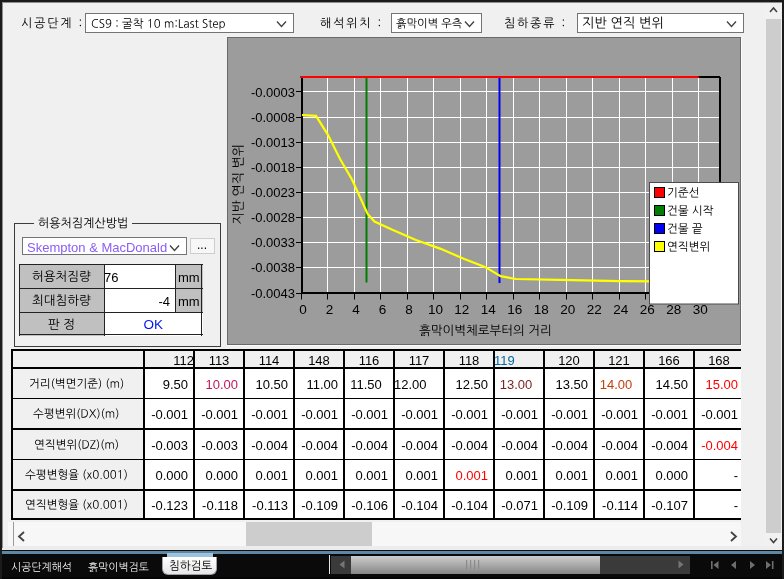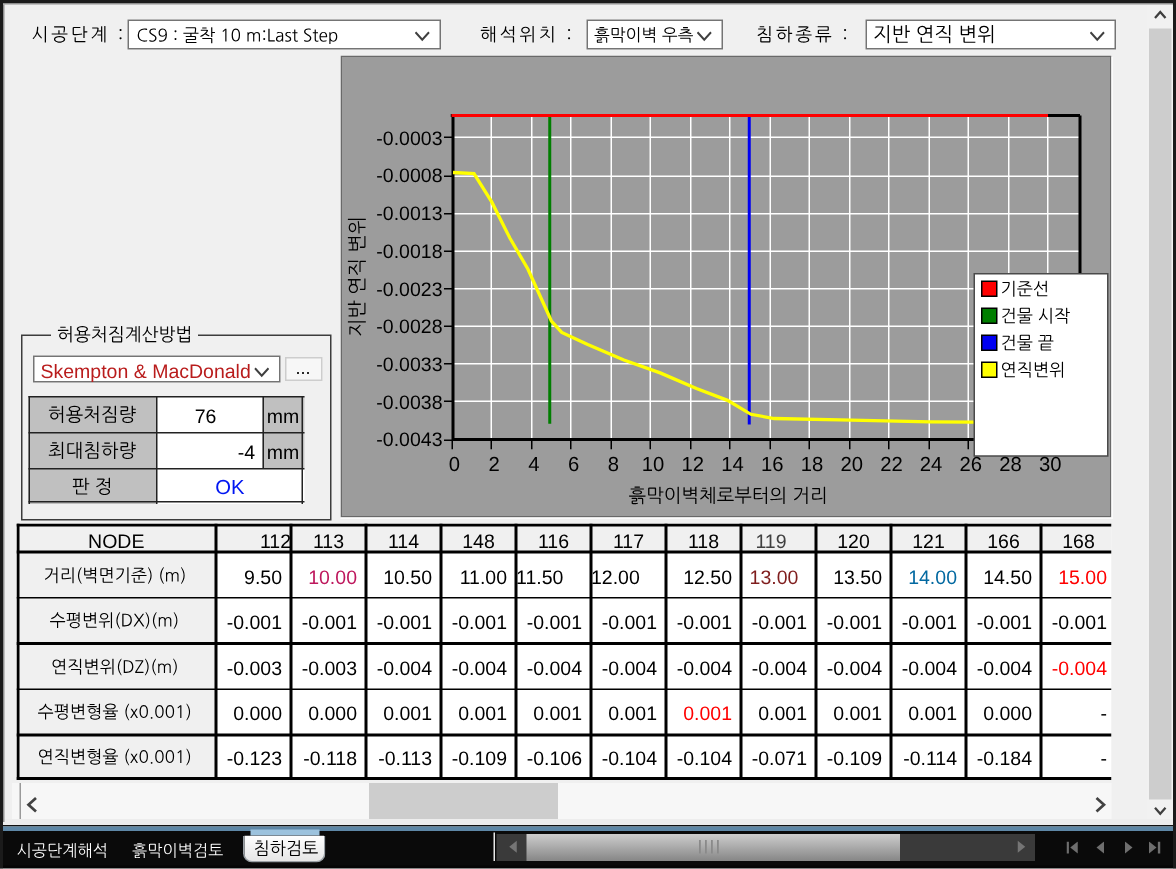--- a/index.html
+++ b/index.html
@@ -196,21 +196,21 @@
       <path transform="translate(3760,0)" d="M459 669Q457 645 454 622Q450 600 445 577H595V795Q595 809 609 809H647Q661 809 661 795V-44Q661 -58 647 -58H609Q595 -58 595 -44V289H404Q391 289 391 301V336Q391 348 404 348H595V518H428Q355 293 114 133Q101 124 94 134L72 165Q67 171 69 177Q71 183 76 186Q143 228 198 280Q252 331 292 390Q332 448 356 512Q380 577 386 645Q388 670 382 678Q376 685 356 685H113Q101 685 101 697V733Q101 738 105 742Q109 745 114 745H380Q425 745 444 726Q462 707 459 669ZM838 -82Q838 -96 824 -96H786Q772 -96 772 -82V812Q772 826 786 826H824Q838 826 838 812Z"></path>
       <path transform="translate(4700,0)" d="M362 780Q362 741 358 704Q353 667 345 632Q357 591 380 550Q402 510 432 474Q463 437 499 408Q535 378 573 360Q579 357 578 352Q578 347 576 342L556 309Q553 304 549 302Q545 300 536 305Q507 319 476 345Q444 371 414 402Q383 434 357 470Q331 505 314 538Q280 457 224 390Q169 324 94 275Q89 272 83 271Q77 270 73 275L48 308Q45 312 47 318Q49 324 54 327Q108 360 152 409Q197 458 228 517Q260 576 276 644Q293 711 292 781Q292 797 304 797L351 794Q362 794 362 780ZM770 174Q770 160 756 160H715Q701 160 701 174V812Q701 826 715 826H756Q770 826 770 812V530H908Q914 530 918 526Q923 523 923 517V483Q923 478 918 474Q914 470 908 470H770ZM815 -66Q815 -72 810 -75Q805 -78 800 -78H285Q238 -78 224 -60Q209 -43 209 -2V194Q209 208 223 208H264Q278 208 278 194V3Q278 -11 282 -14Q287 -18 301 -18H800Q805 -18 810 -22Q815 -25 815 -30Z"></path>
       <path transform="translate(5640,0)" d="M782 83Q782 40 759 6Q736 -28 696 -52Q657 -75 604 -88Q552 -100 492 -100Q427 -100 374 -88Q321 -75 283 -52Q245 -28 224 6Q203 40 203 83Q203 125 224 158Q245 192 283 216Q321 239 374 252Q427 264 492 264Q552 264 604 252Q657 239 696 216Q736 193 759 160Q782 126 782 83ZM181 352Q157 352 142 355Q128 358 120 366Q112 375 109 388Q106 402 106 423V783Q106 788 110 792Q114 795 119 795H162Q167 795 170 791Q174 787 174 783V627H466V782Q466 787 470 791Q473 795 478 795H521Q526 795 530 792Q534 788 534 783V416Q534 378 518 365Q502 352 458 352ZM711 80Q711 110 693 133Q675 156 644 172Q614 187 574 196Q534 204 491 204Q443 204 403 196Q363 187 334 172Q306 156 290 133Q274 110 274 80Q274 51 290 28Q306 6 334 -9Q363 -24 403 -32Q443 -40 491 -40Q534 -40 574 -32Q614 -24 644 -9Q675 6 693 28Q711 51 711 80ZM770 283Q770 269 756 269H715Q701 269 701 283V812Q701 826 715 826H756Q770 826 770 812V571H908Q914 571 918 567Q923 563 923 557V524Q923 519 918 515Q914 511 908 511H770ZM174 568V435Q174 420 179 416Q184 411 198 411H442Q456 411 461 416Q466 420 466 435V568Z"></path>
       <path transform="translate(6580,0)" d="M186 372Q162 372 148 375Q133 378 125 386Q117 395 114 408Q111 422 111 443V791Q111 796 115 800Q119 803 124 803H167Q172 803 176 799Q179 795 179 791V641H470V790Q470 795 474 799Q477 803 482 803H525Q530 803 534 800Q538 796 538 791V609H736V812Q736 826 750 826H791Q805 826 805 812V352Q805 338 791 338H750Q736 338 736 352V549H538V436Q538 398 522 385Q506 372 462 372ZM309 -88Q285 -88 270 -85Q256 -82 248 -74Q240 -65 237 -52Q234 -38 234 -17V270Q234 275 238 278Q242 281 247 281H291Q296 281 300 278Q303 274 303 270V164H736V268Q736 273 740 277Q743 281 748 281H792Q797 281 801 278Q805 274 805 269V-24Q805 -62 789 -75Q773 -88 729 -88ZM303 104V-4Q303 -19 308 -24Q313 -28 327 -28H712Q726 -28 731 -24Q736 -19 736 -4V104ZM179 582V455Q179 440 184 436Q189 431 203 431H446Q460 431 465 436Q470 440 470 455V582Z"></path>
     </g>
   </svg>
 <div style="position:absolute;left:21.5px;top:237px;width:165px;height:18px;background:#fff;border:1px solid #747474;box-sizing:border-box"></div>
 <svg style="position:absolute;left:168.5px;top:244px" width="12" height="9">
     <path d="M1 1.5 L5.5 6.5 L10 1.5" stroke="#404040" stroke-width="1.3" fill="none"></path>
   </svg>
-<div style="position:absolute;left:27px;top:240px;width:155px;white-space:nowrap;font:13px 'Liberation Sans',sans-serif;color:#b91c1c">Skempton &amp; MacDonald</div>
+<div style="position:absolute;left:27px;top:240px;width:155px;white-space:nowrap;font:13px 'Liberation Sans',sans-serif;color:#8b5cf6">Skempton &amp; MacDonald</div>
 <div style="position:absolute;left:189.5px;top:237.5px;width:25px;height:16.5px;background:#f7f7f7;border:1px solid #cdcdcd;box-sizing:border-box;font:12px 'Liberation Sans',sans-serif;text-align:center;line-height:13px">...</div>
 <div style="position:absolute;left:19px;top:264px;width:85px;height:71.5px;background:#c0c0c0"></div>
 <div style="position:absolute;left:104px;top:264px;width:98.5px;height:71.5px;background:#fff"></div>
 <div style="position:absolute;left:175px;top:264px;width:27.5px;height:48px;background:#c0c0c0"></div>
 <div style="position:absolute;left:19px;top:264px;width:183.5px;height:1.2px;background:#222"></div>
 <div style="position:absolute;left:19px;top:334.3px;width:183.5px;height:1.2px;background:#222"></div>
 <div style="position:absolute;left:19px;top:264px;width:1.2px;height:71.5px;background:#222"></div>
 <div style="position:absolute;left:201.3px;top:264px;width:1.2px;height:71.5px;background:#222"></div>
 <div style="position:absolute;left:19px;top:288px;width:183.5px;height:1.2px;background:#222"></div>
 <div style="position:absolute;left:19px;top:312px;width:183.5px;height:1.2px;background:#222"></div>
@@ -233,21 +233,21 @@
       <path transform="translate(2820,0)" d="M554 285Q554 244 538 209Q521 174 492 148Q463 121 423 106Q383 91 337 91Q290 91 250 106Q211 121 182 147Q153 173 136 208Q120 244 120 285Q120 327 136 362Q153 398 182 424Q211 450 250 465Q290 480 337 480Q383 480 423 464Q463 449 492 423Q521 397 538 361Q554 325 554 285ZM770 -82Q770 -96 756 -96H715Q701 -96 701 -82V812Q701 826 715 826H756Q770 826 770 812V443H908Q914 443 918 440Q923 436 923 430V396Q923 391 918 387Q914 383 908 383H770ZM486 285Q486 314 475 339Q464 364 444 382Q424 401 396 412Q369 422 337 422Q305 422 278 412Q250 401 230 382Q210 364 198 339Q187 314 187 285Q187 256 198 232Q210 207 230 188Q250 170 278 160Q305 149 337 149Q369 149 396 160Q424 170 444 188Q464 206 475 231Q486 256 486 285ZM629 564Q629 551 614 551H62Q57 551 52 555Q48 559 48 565V597Q48 603 52 607Q57 611 62 611H614Q629 611 629 598ZM483 734Q483 720 468 720H194Q189 720 184 724Q180 727 180 733V767Q180 773 184 777Q188 781 193 781H468Q483 781 483 767Z"></path>
       <path transform="translate(3760,0)" d="M782 68Q782 27 759 -4Q736 -36 696 -57Q656 -78 604 -89Q551 -100 491 -100Q426 -100 372 -89Q319 -78 281 -57Q243 -36 222 -4Q201 27 201 68Q201 109 222 140Q243 171 281 192Q319 213 372 224Q426 234 491 234Q551 234 604 224Q656 213 696 192Q736 171 759 140Q782 109 782 68ZM180 326Q135 326 120 344Q104 361 104 403V521Q104 563 122 578Q139 592 184 592H425Q439 592 443 596Q447 600 447 615V705Q447 720 444 724Q440 728 426 728H120Q108 728 108 741V776Q108 788 120 788H437Q461 788 476 784Q491 781 500 773Q509 765 512 750Q516 736 516 715V603Q516 561 498 546Q481 532 436 532H194Q180 532 176 528Q173 524 173 509V408Q173 385 195 385Q313 385 414 394Q516 403 617 420Q627 422 630 420Q634 418 636 410L642 378Q644 369 640 366Q637 363 628 361Q537 344 421 334Q305 325 180 326ZM711 65Q711 94 693 115Q675 136 644 149Q613 162 573 168Q533 174 490 174Q442 174 402 168Q361 162 332 149Q304 136 288 115Q272 94 272 65Q272 38 288 18Q304 -2 332 -15Q361 -28 402 -34Q442 -40 490 -40Q533 -40 573 -34Q613 -28 644 -15Q675 -2 693 18Q711 38 711 65ZM770 269Q770 255 756 255H715Q701 255 701 269V812Q701 826 715 826H756Q770 826 770 812V662H908Q914 662 918 658Q923 655 923 649V616Q923 611 918 607Q914 603 908 603H770V483H908Q914 483 918 480Q923 476 923 470V437Q923 432 918 428Q914 424 908 424H770Z"></path>
     </g>
   </svg>
 <svg style="position:absolute;left:48px;top:314.5px;" width="30" height="18" fill="#000">
     <g transform="translate(0,13.75) scale(0.0125,-0.0125)">
       <path transform="translate(0,0)" d="M615 410Q624 412 627 410Q630 409 632 402L638 369Q639 363 637 360Q635 357 625 355Q597 350 562 346Q528 341 491 336Q454 332 416 329Q377 326 341 324Q313 322 276 321Q240 320 201 320Q162 319 124 319Q87 319 58 320Q52 320 48 324Q43 328 43 333V365Q43 371 48 374Q52 378 58 378Q81 378 110 378Q140 377 173 378V705H65Q60 705 56 709Q51 713 51 719V750Q51 756 56 760Q60 764 65 764H567Q582 764 582 751V718Q582 705 567 705H487V393Q522 396 554 400Q586 405 615 410ZM339 382Q359 383 379 384Q399 385 419 387V705H241V379Q267 379 292 380Q318 380 339 382ZM770 164Q770 150 756 150H715Q701 150 701 164V812Q701 826 715 826H756Q770 826 770 812V533H908Q914 533 918 530Q923 526 923 520V486Q923 481 918 477Q914 473 908 473H770ZM815 -66Q815 -72 810 -75Q805 -78 800 -78H289Q242 -78 228 -60Q213 -42 213 -1V182Q213 196 227 196H268Q282 196 282 182V3Q282 -11 286 -14Q291 -18 305 -18H800Q805 -18 810 -22Q815 -25 815 -30Z"></path>
       <path transform="translate(1220,0)" d="M809 83Q809 40 786 6Q763 -28 724 -52Q684 -75 632 -88Q579 -100 519 -100Q454 -100 401 -88Q348 -75 310 -52Q272 -28 251 6Q230 40 230 83Q230 125 251 158Q272 192 310 216Q348 239 401 252Q454 264 519 264Q579 264 632 252Q684 239 724 216Q763 193 786 160Q809 126 809 83ZM738 80Q738 110 720 133Q702 156 672 172Q641 187 601 196Q561 204 518 204Q470 204 430 196Q390 187 362 172Q333 156 317 133Q301 110 301 80Q301 51 317 28Q333 6 362 -9Q390 -24 430 -32Q470 -40 518 -40Q561 -40 601 -32Q641 -24 672 -9Q702 6 720 28Q738 51 738 80ZM517 695Q503 654 478 614Q452 574 417 535Q451 499 501 466Q551 434 610 409Q618 406 619 400Q620 395 617 390L597 354Q594 349 588 348Q582 348 577 350Q555 360 530 374Q504 388 477 406Q450 424 424 445Q397 466 374 489Q317 433 248 387Q180 341 110 310Q105 308 100 307Q95 306 92 311L72 346Q69 351 72 356Q74 362 79 364Q208 426 299 506Q390 586 441 691Q448 705 443 711Q438 717 424 717H131Q119 717 119 730V765Q119 777 131 777H451Q503 777 518 758Q533 740 517 695ZM736 594V812Q736 826 750 826H791Q805 826 805 812V286Q805 272 791 272H750Q736 272 736 286V534H551Q538 534 538 546V582Q538 594 551 594Z"></path>
     </g>
   </svg>
-<div style="position:absolute;left:104px;top:269.5px;width:66px;text-align:center;font:13px 'Liberation Sans',sans-serif">76</div>
+<div style="position:absolute;left:104px;top:269.5px;width:66px;text-align:left;font:13px 'Liberation Sans',sans-serif">76</div>
 <div style="position:absolute;left:175px;top:269.5px;width:27.5px;text-align:center;font:13px 'Liberation Sans',sans-serif">mm</div>
 <div style="position:absolute;left:104px;top:293.5px;width:66px;text-align:right;font:13px 'Liberation Sans',sans-serif">-4</div>
 <div style="position:absolute;left:175px;top:293.5px;width:27.5px;text-align:center;font:13px 'Liberation Sans',sans-serif">mm</div>
 <div style="position:absolute;left:104px;top:316.5px;width:98.5px;text-align:center;font:13.5px 'Liberation Sans',sans-serif;color:#0016f2">OK</div>
 <div style="position:absolute;left:11px;top:349px;width:730px;height:171px;overflow:hidden">
     <div style="position:absolute;left:0px;top:0px;width:730px;height:171px;background:#fff"></div>
     <div style="position:absolute;left:0px;top:0px;width:730px;height:19px;background:#f0f0f0"></div>
     <div style="position:absolute;left:0px;top:0px;width:133px;height:171px;background:#f0f0f0"></div>
     <div style="position:absolute;left:0px;top:18.25px;width:730px;height:1.5px;background:#000"></div>
     <div style="position:absolute;left:0px;top:48.75px;width:730px;height:1.5px;background:#000"></div>
@@ -262,43 +262,42 @@
     <div style="position:absolute;left:382.25px;top:0px;width:1.5px;height:171px;background:#000"></div>
     <div style="position:absolute;left:432.25px;top:0px;width:1.5px;height:171px;background:#000"></div>
     <div style="position:absolute;left:482.25px;top:0px;width:1.5px;height:171px;background:#000"></div>
     <div style="position:absolute;left:532.25px;top:0px;width:1.5px;height:171px;background:#000"></div>
     <div style="position:absolute;left:582.25px;top:0px;width:1.5px;height:171px;background:#000"></div>
     <div style="position:absolute;left:632.25px;top:0px;width:1.5px;height:171px;background:#000"></div>
     <div style="position:absolute;left:682.25px;top:0px;width:1.5px;height:171px;background:#000"></div>
     <div style="position:absolute;left:0px;top:0px;width:730px;height:2px;background:#000"></div>
     <div style="position:absolute;left:0px;top:168.5px;width:730px;height:2px;background:#000"></div>
     <div style="position:absolute;left:0px;top:0px;width:2px;height:171px;background:#000"></div>
-    <div style="position:absolute;left:0px;top:3.5px;width:133px;text-align:center;font:13px 'Liberation Sans',sans-serif;">NODE</div>
     <div style="position:absolute;left:133px;top:3.5px;width:50px;text-align:right;font:13px 'Liberation Sans',sans-serif;color:#000">112</div>
     <div style="position:absolute;left:183px;top:3.5px;width:50px;text-align:center;font:13px 'Liberation Sans',sans-serif;color:#000">113</div>
     <div style="position:absolute;left:233px;top:3.5px;width:50px;text-align:center;font:13px 'Liberation Sans',sans-serif;color:#000">114</div>
     <div style="position:absolute;left:283px;top:3.5px;width:50px;text-align:center;font:13px 'Liberation Sans',sans-serif;color:#000">148</div>
     <div style="position:absolute;left:333px;top:3.5px;width:50px;text-align:center;font:13px 'Liberation Sans',sans-serif;color:#000">116</div>
     <div style="position:absolute;left:383px;top:3.5px;width:50px;text-align:center;font:13px 'Liberation Sans',sans-serif;color:#000">117</div>
     <div style="position:absolute;left:433px;top:3.5px;width:50px;text-align:center;font:13px 'Liberation Sans',sans-serif;color:#000">118</div>
-    <div style="position:absolute;left:483px;top:3.5px;width:40px;text-align:center;font:13px 'Liberation Sans',sans-serif;color:#404040">119</div>
+    <div style="position:absolute;left:483px;top:3.5px;width:40px;font:13px 'Liberation Sans',sans-serif;color:#0369a1">119</div>
     <div style="position:absolute;left:533px;top:3.5px;width:50px;text-align:center;font:13px 'Liberation Sans',sans-serif;color:#000">120</div>
     <div style="position:absolute;left:583px;top:3.5px;width:50px;text-align:center;font:13px 'Liberation Sans',sans-serif;color:#000">121</div>
     <div style="position:absolute;left:633px;top:3.5px;width:50px;text-align:center;font:13px 'Liberation Sans',sans-serif;color:#000">166</div>
     <div style="position:absolute;left:683px;top:3.5px;width:50px;text-align:center;font:13px 'Liberation Sans',sans-serif;color:#000">168</div>
     <div style="position:absolute;left:133px;top:27.75px;width:44px;text-align:right;font:13px 'Liberation Sans',sans-serif;color:#000">9.50</div>
     <div style="position:absolute;left:183px;top:27.75px;width:44px;text-align:right;font:13px 'Liberation Sans',sans-serif;color:#be185d">10.00</div>
     <div style="position:absolute;left:233px;top:27.75px;width:44px;text-align:right;font:13px 'Liberation Sans',sans-serif;color:#000">10.50</div>
     <div style="position:absolute;left:283px;top:27.75px;width:44px;text-align:right;font:13px 'Liberation Sans',sans-serif;color:#000">11.00</div>
-    <div style="position:absolute;left:333px;top:27.75px;width:44px;text-align:left;font:13px 'Liberation Sans',sans-serif;color:#000">11.50</div>
+    <div style="position:absolute;left:333px;top:27.75px;width:44px;text-align:center;font:13px 'Liberation Sans',sans-serif;color:#000">11.50</div>
     <div style="position:absolute;left:383px;top:27.75px;width:44px;text-align:left;font:13px 'Liberation Sans',sans-serif;color:#000">12.00</div>
     <div style="position:absolute;left:433px;top:27.75px;width:44px;text-align:right;font:13px 'Liberation Sans',sans-serif;color:#000">12.50</div>
     <div style="position:absolute;left:483px;top:27.75px;width:44px;text-align:center;font:13px 'Liberation Sans',sans-serif;color:#7f1d1d">13.00</div>
     <div style="position:absolute;left:533px;top:27.75px;width:44px;text-align:right;font:13px 'Liberation Sans',sans-serif;color:#000">13.50</div>
-    <div style="position:absolute;left:583px;top:27.75px;width:44px;text-align:right;font:13px 'Liberation Sans',sans-serif;color:#0369a1">14.00</div>
+    <div style="position:absolute;left:583px;top:27.75px;width:44px;text-align:center;font:13px 'Liberation Sans',sans-serif;color:#c2410c">14.00</div>
     <div style="position:absolute;left:633px;top:27.75px;width:44px;text-align:right;font:13px 'Liberation Sans',sans-serif;color:#000">14.50</div>
     <div style="position:absolute;left:683px;top:27.75px;width:44px;text-align:right;font:13px 'Liberation Sans',sans-serif;color:#f00">15.00</div>
     <div style="position:absolute;left:133px;top:58.25px;width:44px;text-align:right;font:13px 'Liberation Sans',sans-serif;color:#000">-0.001</div>
     <div style="position:absolute;left:183px;top:58.25px;width:44px;text-align:right;font:13px 'Liberation Sans',sans-serif;color:#000">-0.001</div>
     <div style="position:absolute;left:233px;top:58.25px;width:44px;text-align:right;font:13px 'Liberation Sans',sans-serif;color:#000">-0.001</div>
     <div style="position:absolute;left:283px;top:58.25px;width:44px;text-align:right;font:13px 'Liberation Sans',sans-serif;color:#000">-0.001</div>
     <div style="position:absolute;left:333px;top:58.25px;width:44px;text-align:right;font:13px 'Liberation Sans',sans-serif;color:#000">-0.001</div>
     <div style="position:absolute;left:383px;top:58.25px;width:44px;text-align:right;font:13px 'Liberation Sans',sans-serif;color:#000">-0.001</div>
     <div style="position:absolute;left:433px;top:58.25px;width:44px;text-align:right;font:13px 'Liberation Sans',sans-serif;color:#000">-0.001</div>
     <div style="position:absolute;left:483px;top:58.25px;width:44px;text-align:right;font:13px 'Liberation Sans',sans-serif;color:#000">-0.001</div>
@@ -333,21 +332,21 @@
     <div style="position:absolute;left:133px;top:149.25px;width:44px;text-align:right;font:13px 'Liberation Sans',sans-serif;color:#000">-0.123</div>
     <div style="position:absolute;left:183px;top:149.25px;width:44px;text-align:right;font:13px 'Liberation Sans',sans-serif;color:#000">-0.118</div>
     <div style="position:absolute;left:233px;top:149.25px;width:44px;text-align:right;font:13px 'Liberation Sans',sans-serif;color:#000">-0.113</div>
     <div style="position:absolute;left:283px;top:149.25px;width:44px;text-align:right;font:13px 'Liberation Sans',sans-serif;color:#000">-0.109</div>
     <div style="position:absolute;left:333px;top:149.25px;width:44px;text-align:right;font:13px 'Liberation Sans',sans-serif;color:#000">-0.106</div>
     <div style="position:absolute;left:383px;top:149.25px;width:44px;text-align:right;font:13px 'Liberation Sans',sans-serif;color:#000">-0.104</div>
     <div style="position:absolute;left:433px;top:149.25px;width:44px;text-align:right;font:13px 'Liberation Sans',sans-serif;color:#000">-0.104</div>
     <div style="position:absolute;left:483px;top:149.25px;width:44px;text-align:right;font:13px 'Liberation Sans',sans-serif;color:#000">-0.071</div>
     <div style="position:absolute;left:533px;top:149.25px;width:44px;text-align:right;font:13px 'Liberation Sans',sans-serif;color:#000">-0.109</div>
     <div style="position:absolute;left:583px;top:149.25px;width:44px;text-align:right;font:13px 'Liberation Sans',sans-serif;color:#000">-0.114</div>
-    <div style="position:absolute;left:633px;top:149.25px;width:44px;text-align:right;font:13px 'Liberation Sans',sans-serif;color:#000">-0.184</div>
+    <div style="position:absolute;left:633px;top:149.25px;width:44px;text-align:right;font:13px 'Liberation Sans',sans-serif;color:#000">-0.107</div>
     <div style="position:absolute;left:683px;top:149.25px;width:44px;text-align:right;font:13px 'Liberation Sans',sans-serif;color:#000">-</div>
   </div>
 <svg style="position:absolute;left:28.89px;top:374.8px;" width="98" height="17" fill="#000">
     <g transform="translate(0,12.65) scale(0.0115,-0.0115)">
       <path transform="translate(0,0)" d="M736 466V812Q736 826 750 826H791Q805 826 805 812V-82Q805 -96 791 -96H750Q736 -96 736 -82V406H531Q518 406 518 418V454Q518 466 531 466ZM530 679Q525 593 496 510Q467 427 416 352Q364 276 292 212Q219 147 127 98Q114 91 108 101L86 136Q79 148 90 153Q175 197 240 254Q306 310 352 376Q399 442 426 515Q453 588 460 665Q462 680 456 686Q450 691 436 691H118Q106 691 106 704V739Q106 751 118 751H455Q502 751 517 734Q532 716 530 679Z"></path>
       <path transform="translate(940,0)" d="M805 -82Q805 -96 791 -96H750Q736 -96 736 -82V812Q736 826 750 826H791Q805 826 805 812ZM189 130Q144 132 128 148Q113 165 113 207V406Q113 448 130 462Q148 477 193 477H445Q459 477 463 481Q467 485 467 500V668Q467 683 464 687Q460 691 446 691H131Q126 691 122 694Q117 697 117 702V740Q117 745 122 748Q126 751 131 751H457Q481 751 496 748Q511 744 520 736Q529 728 532 714Q536 699 536 678V488Q536 446 518 432Q501 417 456 417H203Q189 417 186 413Q182 409 182 394V212Q182 189 204 189Q323 187 432 198Q542 209 645 232Q659 235 662 222L668 189Q671 176 655 172Q602 160 544 152Q485 143 424 138Q364 132 304 130Q244 128 189 130Z"></path>
       <path transform="translate(1880,0)" d="M310 -133Q303 -133 302 -132Q300 -132 296 -127Q205 -13 161 104Q117 221 117 346Q117 470 161 587Q205 704 296 819Q300 824 302 824Q303 825 308 825H336Q342 825 342 824Q342 823 339 818Q182 572 182 346Q182 231 222 114Q262 -3 340 -126Q345 -133 335 -133Z"></path>
       <path transform="translate(2243,0)" d="M186 344Q162 344 148 347Q133 350 125 358Q117 367 114 380Q111 394 111 415V778Q111 783 115 786Q119 790 124 790H167Q172 790 176 786Q179 782 179 778V616H471V777Q471 782 474 786Q478 790 483 790H526Q531 790 535 786Q539 783 539 778V666H736V812Q736 826 750 826H791Q805 826 805 812V308Q805 294 791 294H750Q736 294 736 308V431H539V408Q539 370 523 357Q507 344 463 344ZM222 226Q222 232 227 235Q232 238 237 238H729Q776 238 790 220Q805 203 805 162V-86Q805 -100 791 -100H750Q736 -100 736 -86V157Q736 171 732 174Q727 178 713 178H237Q232 178 227 182Q222 185 222 190ZM179 557V427Q179 412 184 408Q189 403 203 403H447Q461 403 466 408Q471 412 471 427V557ZM539 490H736V607H539Z"></path>
       <path transform="translate(3183,0)" d="M805 181Q805 167 791 167H750Q736 167 736 181V416H538V392Q538 350 522 336Q506 321 462 321H187Q163 321 148 324Q134 327 126 336Q117 344 114 358Q111 371 111 392V701Q111 743 127 758Q143 772 187 772H462Q486 772 500 769Q515 766 524 758Q532 750 535 736Q538 722 538 701V665H736V812Q736 826 750 826H791Q805 826 805 812ZM204 712Q190 712 185 706Q180 701 180 686V407Q180 392 185 386Q190 381 204 381H445Q459 381 464 386Q469 392 469 407V686Q469 701 464 706Q459 712 445 712ZM836 -66Q836 -72 831 -75Q826 -78 821 -78H320Q273 -78 258 -60Q244 -43 244 -2V201Q244 215 258 215H299Q313 215 313 201V3Q313 -11 318 -14Q322 -18 336 -18H821Q826 -18 831 -22Q836 -25 836 -30ZM538 475H736V606H538Z"></path>
       <path transform="translate(4123,0)" d="M805 -82Q805 -96 791 -96H750Q736 -96 736 -82V812Q736 826 750 826H791Q805 826 805 812ZM537 679Q532 593 503 510Q474 427 422 352Q371 276 298 212Q226 147 134 98Q121 91 115 101L93 136Q86 148 97 153Q182 197 248 254Q313 310 360 376Q406 442 433 515Q460 588 467 665Q469 680 463 686Q457 691 443 691H125Q113 691 113 704V739Q113 751 125 751H462Q509 751 524 734Q539 716 537 679Z"></path>

